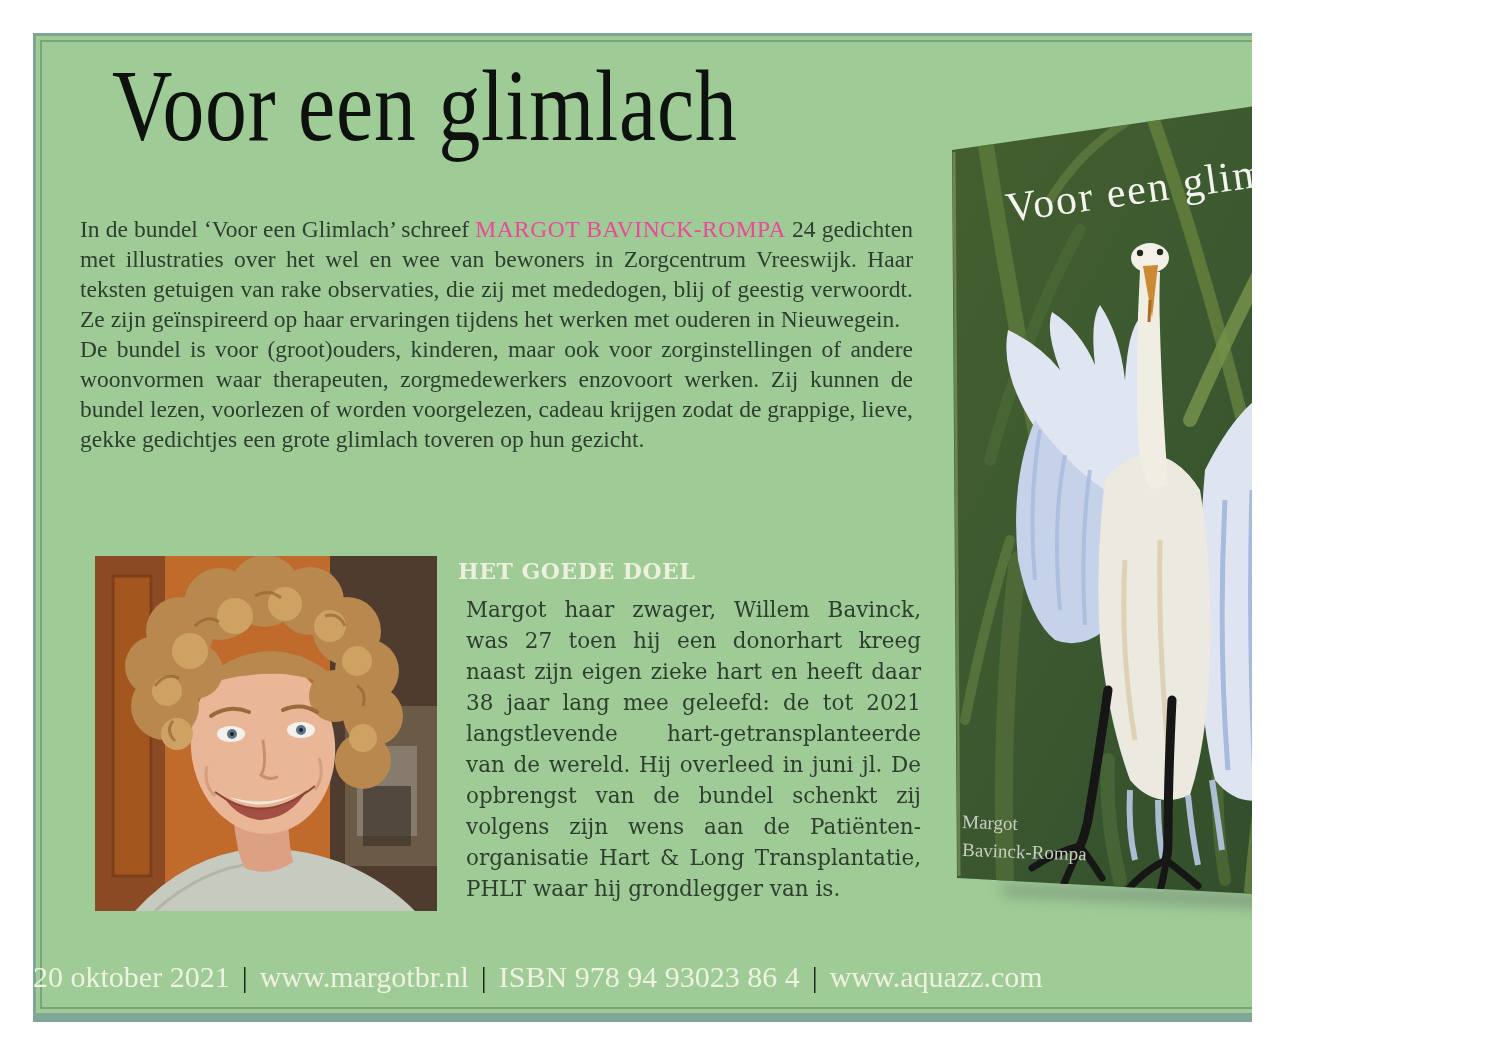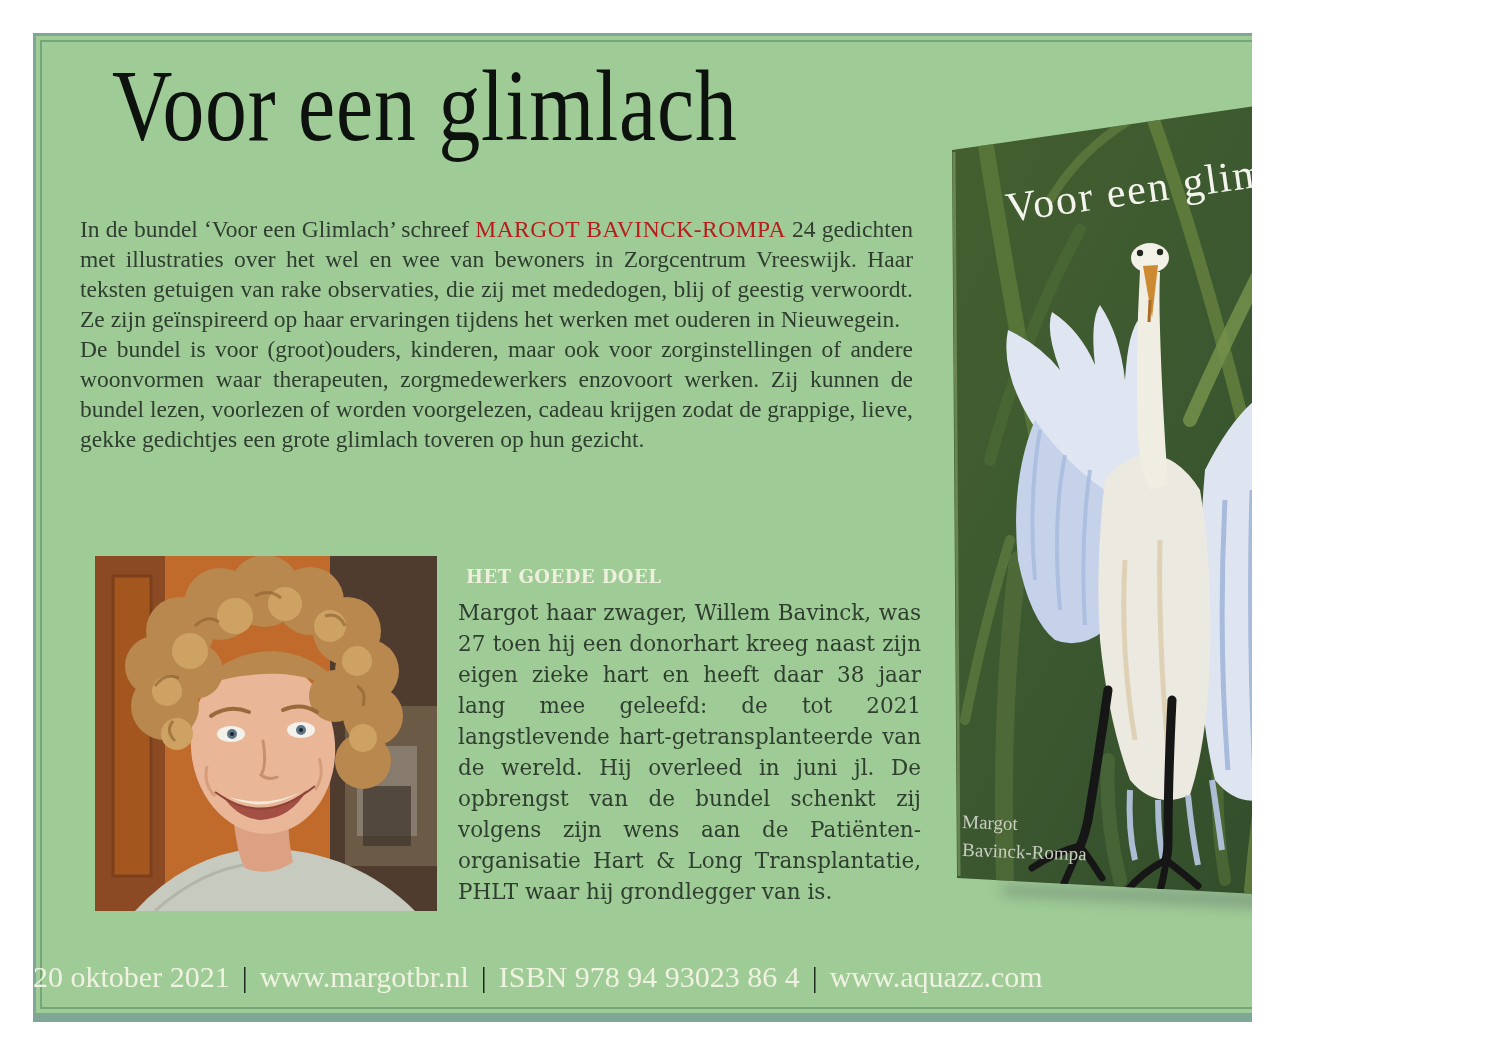--- a/index.html
+++ b/index.html
@@ -20,30 +20,30 @@
     font-family:"Liberation Serif",serif;font-weight:400;
     font-size:102px;line-height:1.05;color:#0e120e;
     transform:scaleX(.82);transform-origin:left top;white-space:nowrap;
     letter-spacing:1px;
   }
   .intro{
     position:absolute;left:80px;top:214px;width:833px;
     font-size:23.5px;line-height:30px;color:#2f3e2f;text-align:justify;
   }
   .intro p{margin:0;}
-  .author-highlight{color:#b91c1c;letter-spacing:.5px;}
+  .author-highlight{color:#ec4899;letter-spacing:.5px;}
   .goede-doel{
     position:absolute;left:458px;top:558px;width:463px;
   }
   .gd-heading{
-    margin:8px;font-family:"DejaVu Serif",serif;font-weight:700;
-    font-size:18px;color:#eef0dd;letter-spacing:.5px;
+    margin:0;font-family:"DejaVu Serif",serif;font-weight:700;
+    font-size:22px;color:#eef0dd;letter-spacing:.5px;
   }
   .gd-body{
-    margin:10px 0 0 0;font-family:"DejaVu Serif",serif;
+    margin:10px 0 0 8px;font-family:"DejaVu Serif",serif;
     font-size:21.5px;line-height:31px;color:#2f3e2f;text-align:justify;
   }
   .photo{
     position:absolute;left:95px;top:556px;width:342px;height:355px;overflow:hidden;
   }
   .book-svg{position:absolute;left:930px;top:55px;}
   .footer{
     position:absolute;left:33px;top:960px;width:1360px;
     text-align:left;font-size:30px;color:#f0f2e1;white-space:nowrap;
   }

